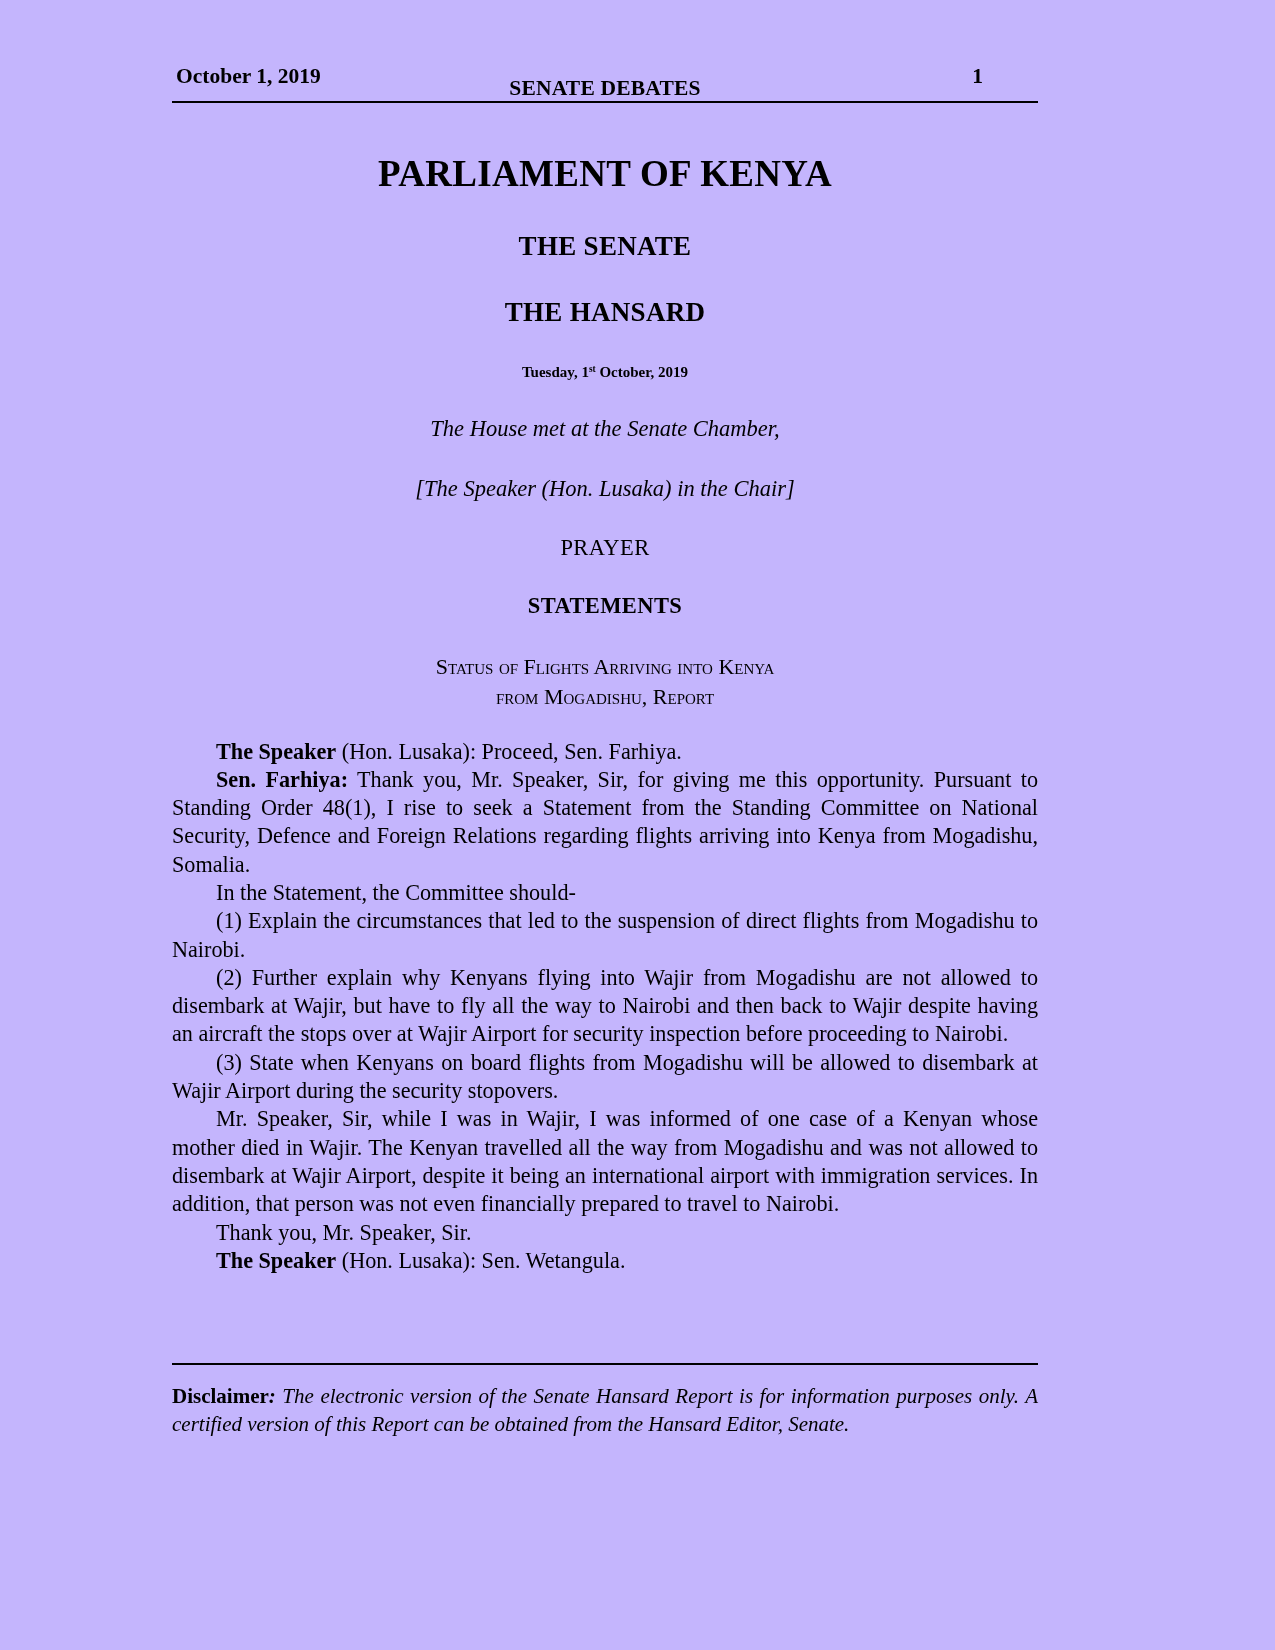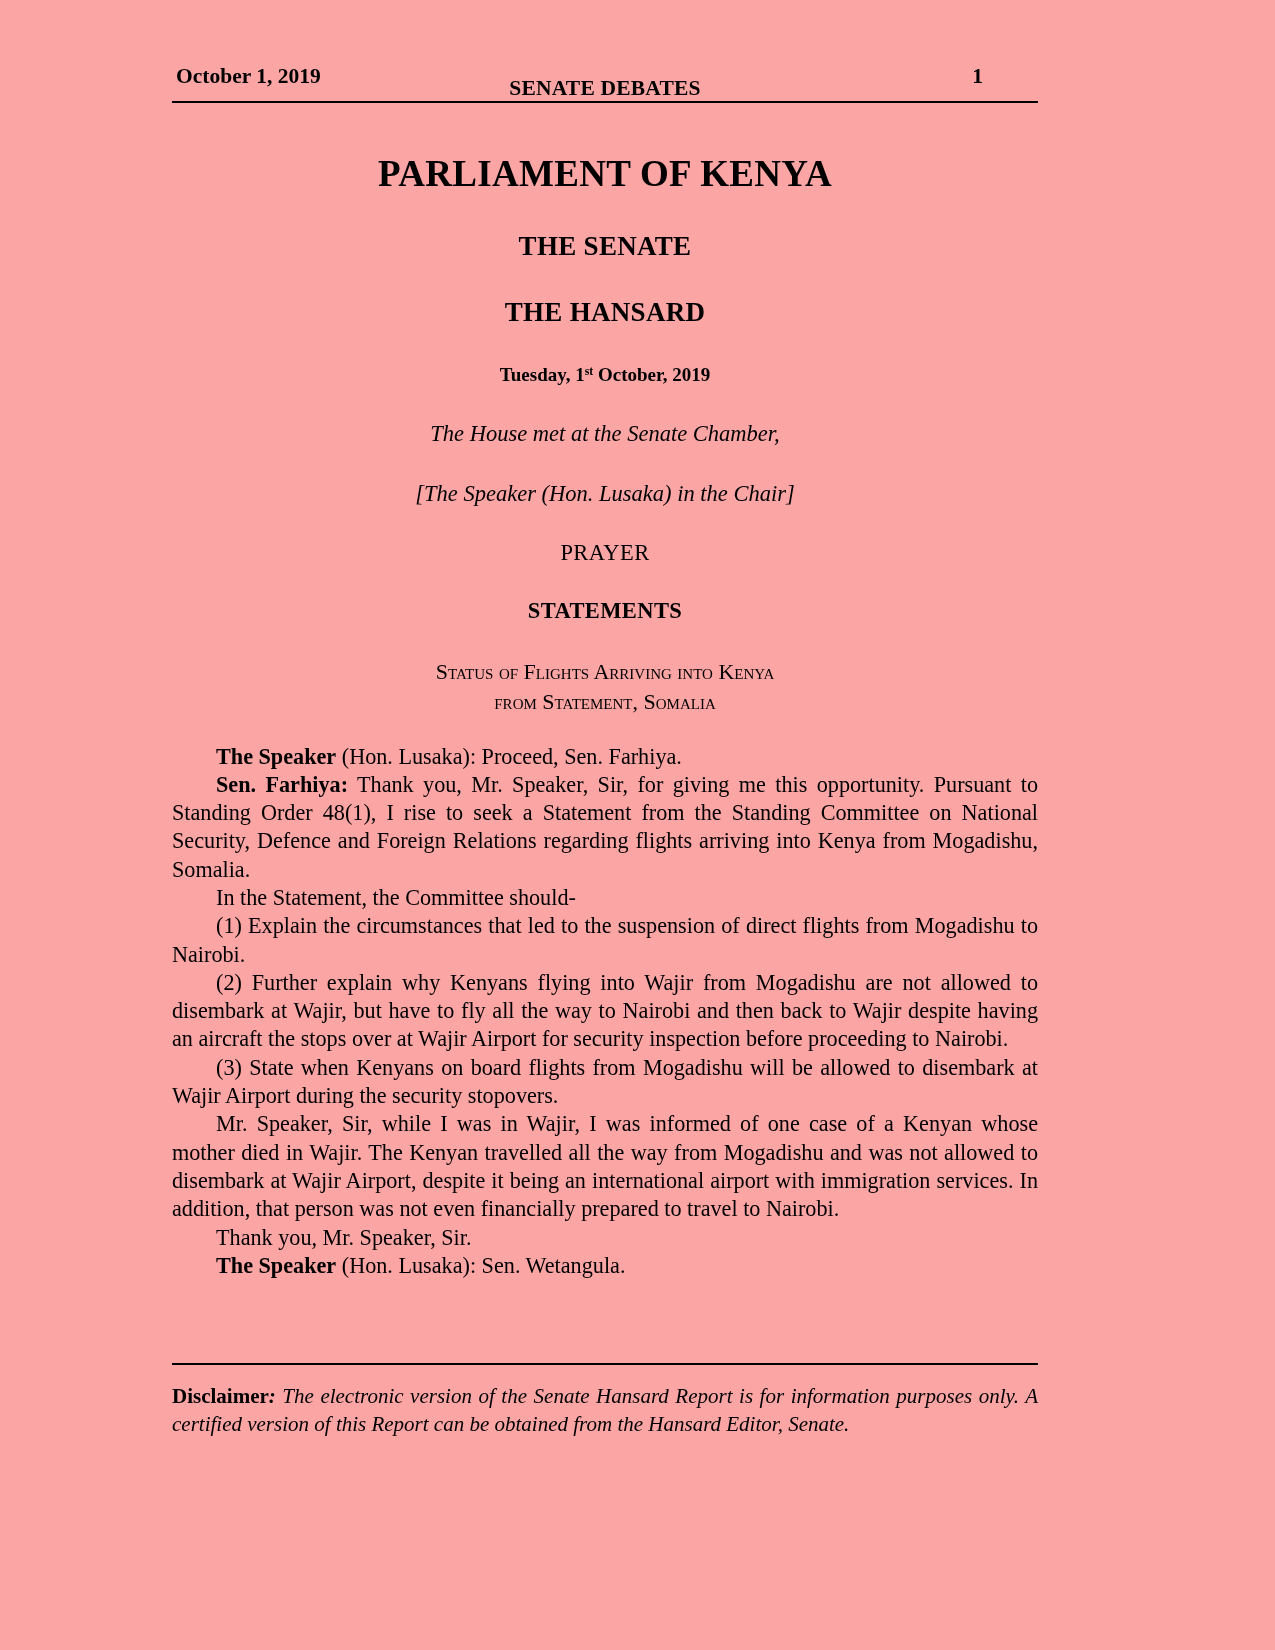--- a/index.html
+++ b/index.html
@@ -9,21 +9,21 @@
   }
   body {
     font-family: "Liberation Serif", "DejaVu Serif", serif;
     color: #000000;
   }
   .page {
     position: relative;
     width: 1275px;
     height: 1650px;
     margin: 0 auto;
-    background: #fca5a5;
+    background: #c4b5fd;
     box-sizing: border-box;
     overflow: hidden;
   }
   .content {
     position: absolute;
     left: 172px;
     top: 0;
     width: 866px;
   }
 
@@ -80,21 +80,21 @@
   .doc-subtitle2 {
     text-align: center;
     font-weight: bold;
     font-size: 27px;
     margin-top: 35px;
     letter-spacing: 0.3px;
   }
   .doc-date {
     text-align: center;
     font-weight: bold;
-    font-size: 19px;
+    font-size: 15px;
     margin-top: 36px;
   }
   .doc-date sup {
     font-size: 0.62em;
     vertical-align: 0.52em;
     line-height: 0;
   }
 
   
   .preamble {
@@ -202,21 +202,21 @@
     </div>
 
     <div class="chair-line">[The Speaker (Hon. Lusaka) in the Chair]</div>
 
     <div class="prayer">PRAYER</div>
 
     <div class="statements">STATEMENTS</div>
 
     <div class="stmt-heading">
       <div>Status of Flights Arriving into Kenya</div>
-      <div>from Statement, Somalia</div>
+      <div>from Mogadishu, Report</div>
     </div>
 
     <div class="body-text">
 
       <p><span class="spk">The Speaker</span><span> (Hon. Lusaka):  Proceed, Sen. Farhiya.</span></p>
 
       <p><span class="spk">Sen. Farhiya:</span><span> Thank you, Mr. Speaker, Sir, for giving me this opportunity. Pursuant to Standing Order 48(1), I rise to seek a Statement from the Standing Committee on National Security, Defence and Foreign Relations regarding flights arriving into Kenya from Mogadishu, Somalia.</span></p>
 
       <p><span>In the Statement, the Committee should-</span></p>
 

